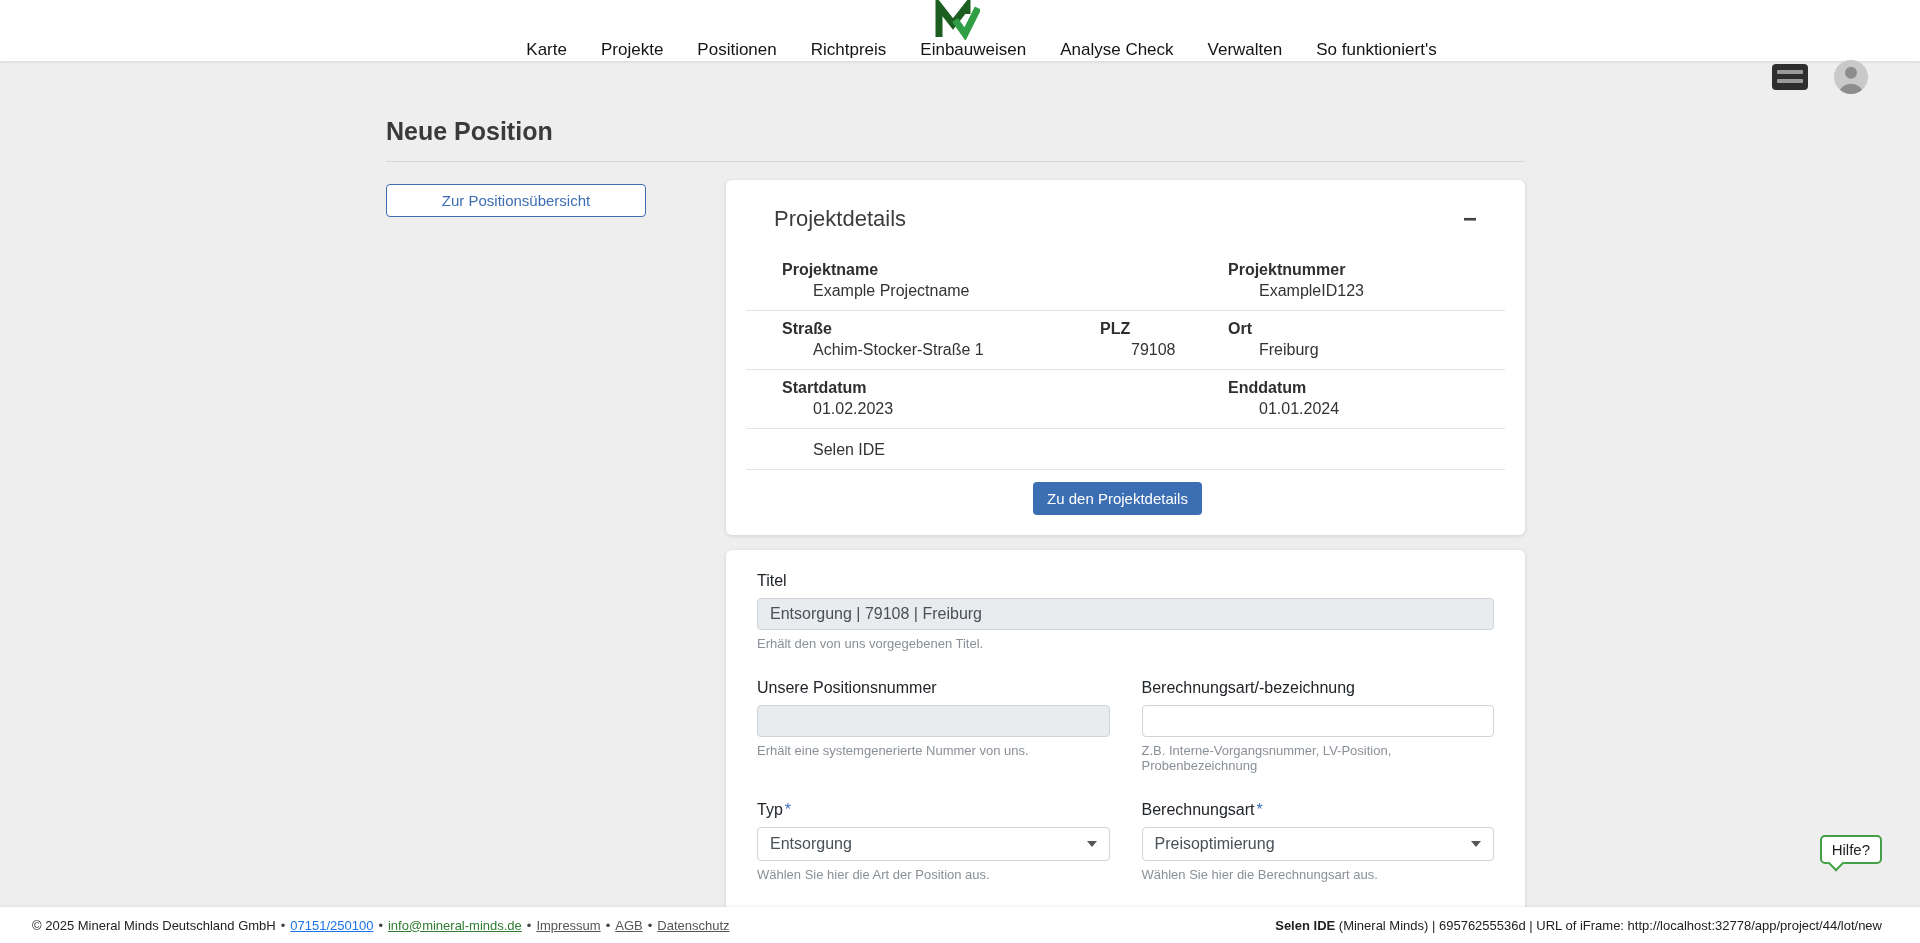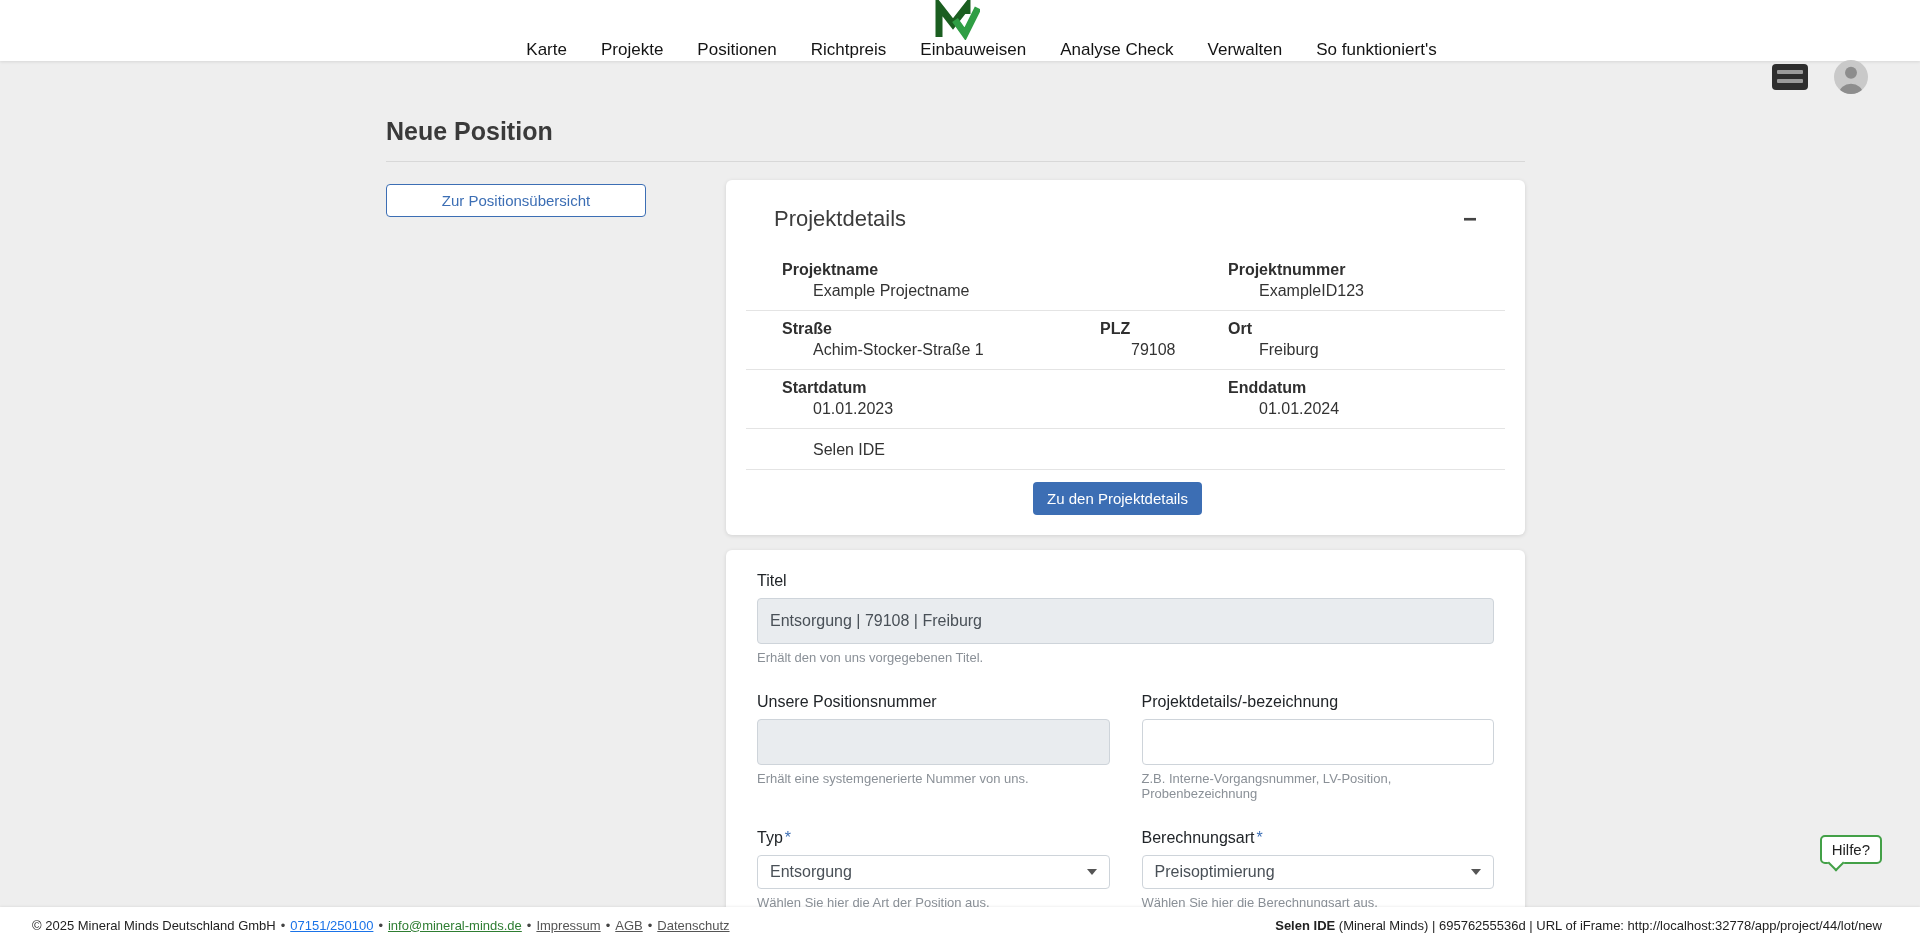--- a/index.html
+++ b/index.html
@@ -89,21 +89,21 @@
     border: none; border-radius: 4px;
     padding: 8px 14px; font-size: 15px;
     font-family: inherit; cursor: pointer;
   }
 
   
   .form-card { margin-top: 15px; padding: 22px 31px 70px; }
   .form-group label { display: block; font-size: 16px; color: #212529; margin-bottom: 8px; }
   .req { color: #3c6eb4; margin-left: 2px; }
   .input {
-    width: 100%; height: 46px;
+    width: 100%; height: 32px;
     border: 1px solid #ced4da; border-radius: 4px;
     padding: 0 12px; font-size: 16px; color: #495057;
     background: #ffffff; font-family: inherit;
   }
   .input:disabled, .input.disabled { background: #e9ecef; color: #495057; }
   .help-text { font-size: 13px; color: #8a9097; margin-top: 6px; }
   .form-row { display: flex; gap: 32px; margin-top: 28px; }
   .form-row .form-group { flex: 1; min-width: 0; }
   .mt { margin-top: 28px; }
   .select {
@@ -240,21 +240,21 @@
               <div class="d-value">79108</div>
             </div>
             <div class="col-c">
               <div class="d-label">Ort</div>
               <div class="d-value">Freiburg</div>
             </div>
           </div>
           <div class="detail-row">
             <div class="col-ab">
               <div class="d-label">Startdatum</div>
-              <div class="d-value">01.01.2023</div>
+              <div class="d-value">01.02.2023</div>
             </div>
             <div class="col-c">
               <div class="d-label">Enddatum</div>
               <div class="d-value">01.01.2024</div>
             </div>
           </div>
           <div class="detail-row">
             <div class="col-full">
               <div class="d-value">Selen IDE</div>
             </div>
@@ -272,21 +272,21 @@
           <div class="help-text">Erhält den von uns vorgegebenen Titel.</div>
         </div>
 
         <div class="form-row">
           <div class="form-group">
             <label>Unsere Positionsnummer</label>
             <input class="input disabled" disabled="" style="">
             <div class="help-text">Erhält eine systemgenerierte Nummer von uns.</div>
           </div>
           <div class="form-group">
-            <label>Projektdetails/-bezeichnung</label>
+            <label>Berechnungsart/-bezeichnung</label>
             <input class="input" style="">
             <div class="help-text">Z.B. Interne-Vorgangsnummer, LV-Position, Probenbezeichnung</div>
           </div>
         </div>
 
         <div class="form-row">
           <div class="form-group">
             <label><span>Typ</span><span class="req">*</span></label>
             <div class="select">
               <span>Entsorgung</span>

